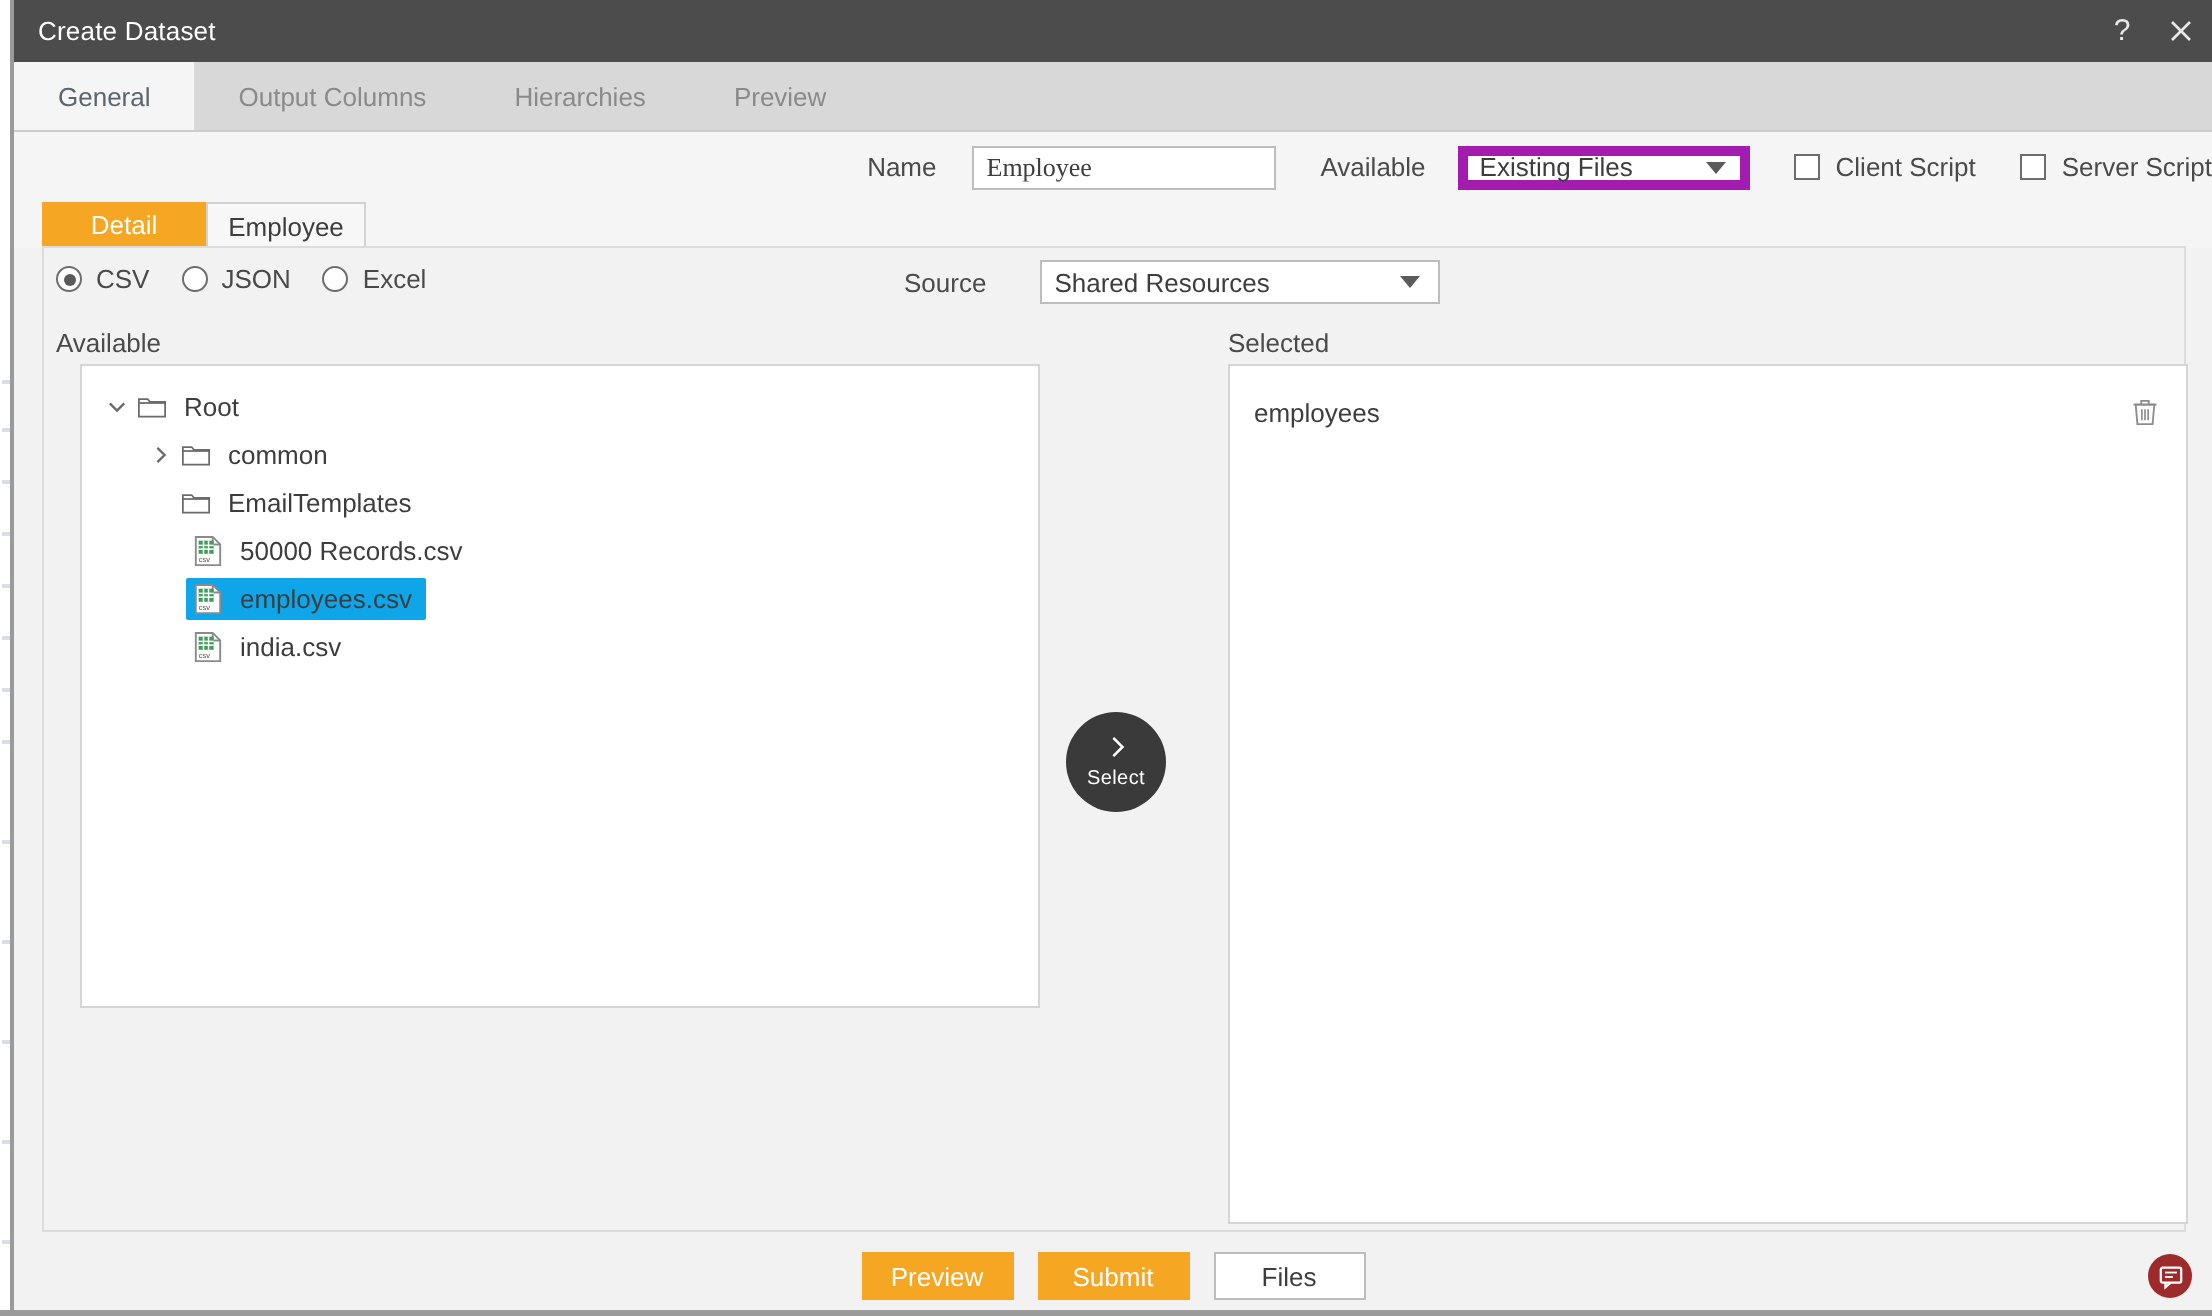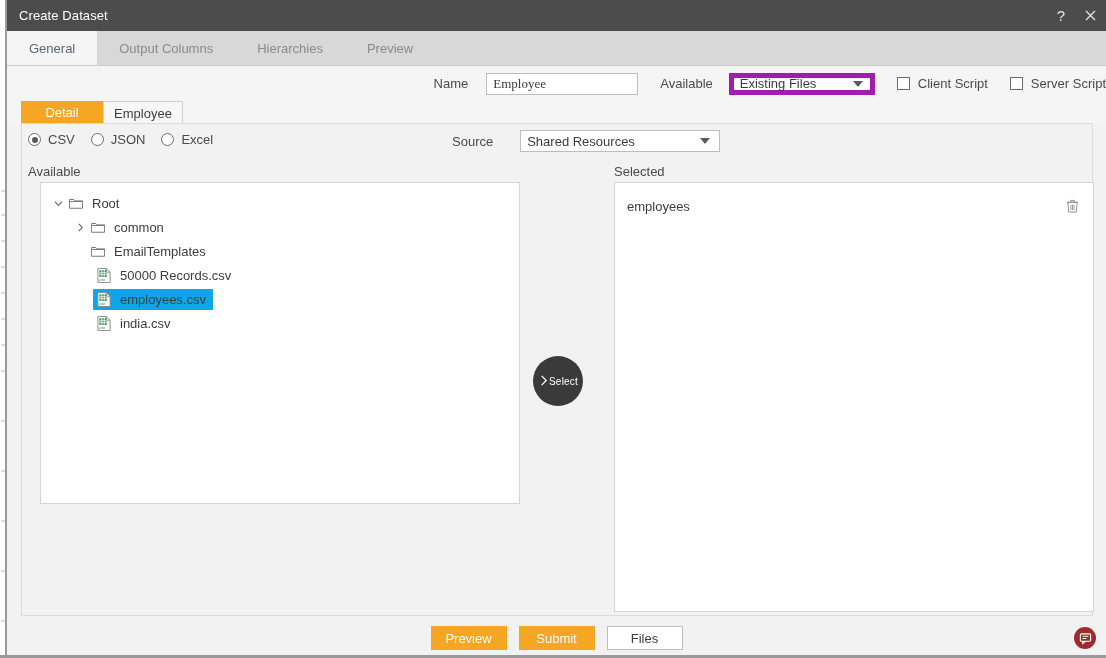--- a/index.html
+++ b/index.html
@@ -332,20 +332,21 @@
   .select-btn {
     position: absolute;
     left: 511px;
     top: 232px;
     width: 50px;
     height: 50px;
     border-radius: 50%;
     background: #3a3a3a;
     color: #ffffff;
     display: flex;
+    flex-direction: column;
     align-items: center;
     justify-content: center;
     cursor: pointer;
     user-select: none;
   }
   .select-btn .chev { line-height: 1; margin-bottom: 1px; }
   .select-btn .txt { font-size: 10px; letter-spacing: .2px; }
 
   
   .sel-item {

